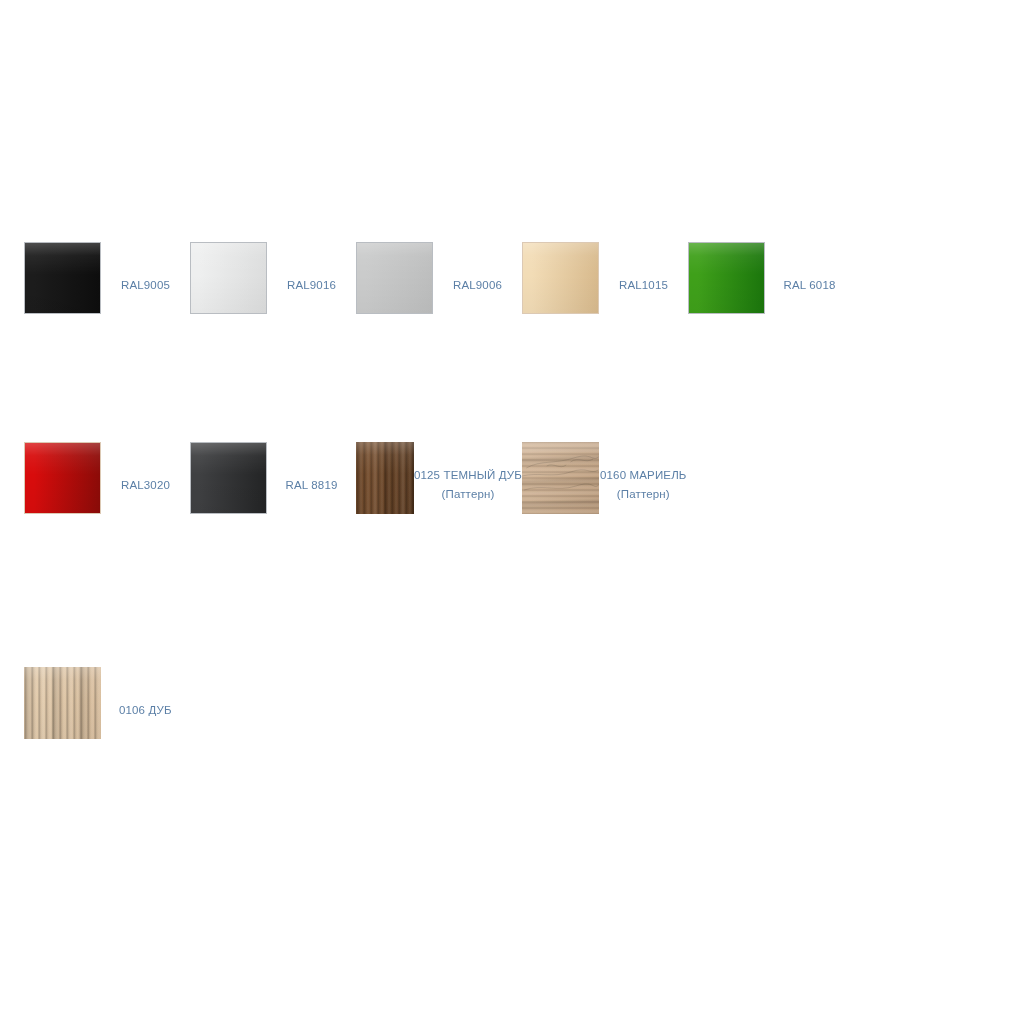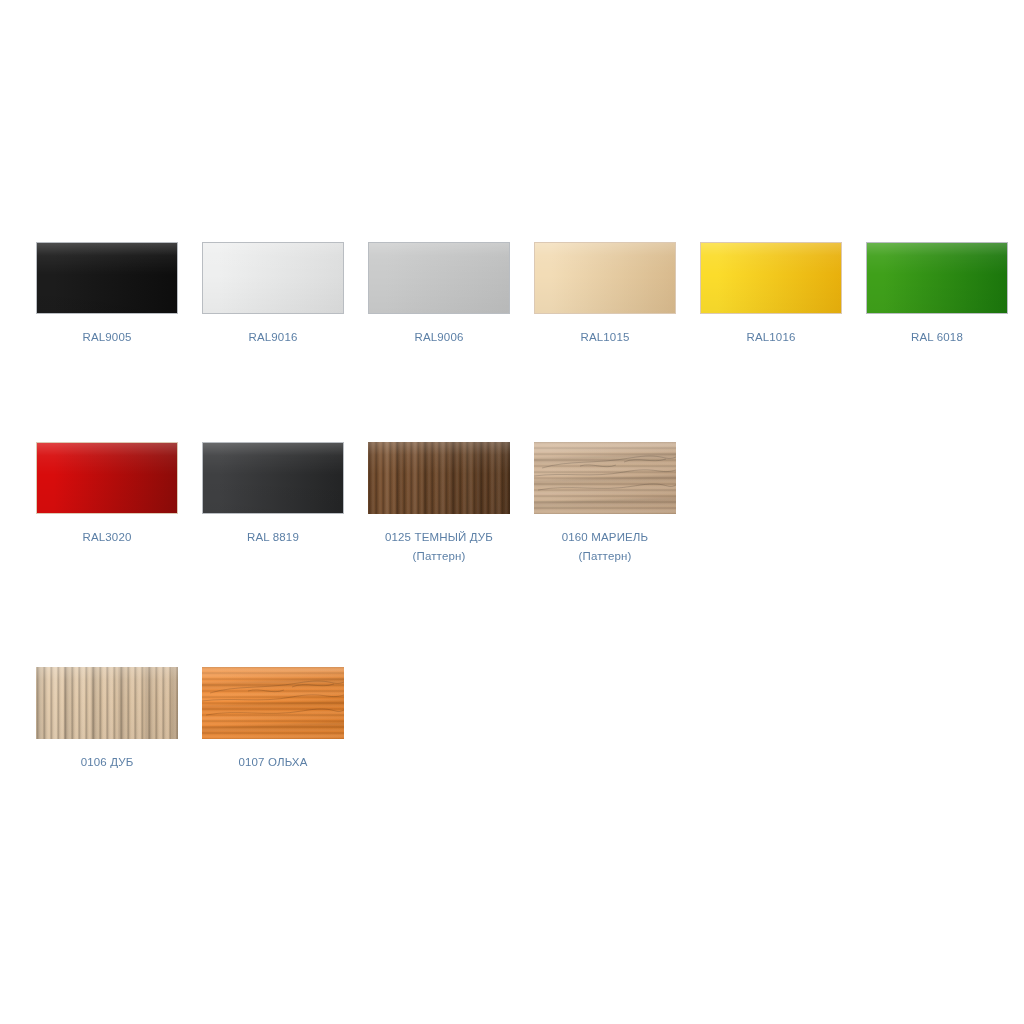--- a/index.html
+++ b/index.html
@@ -39,21 +39,21 @@
     padding: 0;
   }
   .swatch-row.row-1 { height: 200px; }
   .swatch-row.row-2 { height: 225px; }
   .swatch-row.row-3 { height: 120px; }
 
   .swatch-cell {
     width: 166px;
     flex: 0 0 166px;
     display: flex;
-    flex-direction: column;
+    flex-direction: row;
     align-items: center;
   }
   .swatch-cell:first-child { margin-left: 24px; }
 
   
   .chip {
     position: relative;
     width: 142px;
     height: 72px;
     box-sizing: border-box;
@@ -169,27 +169,20 @@
             <div class="sheen"></div>
           </div>
           <div class="chip-label"><span>RAL9006</span></div>
         </div>
         <div class="swatch-cell">
           <div class="chip framed-warm">
             <div class="chip-inner" style="background: linear-gradient(to right, rgb(242, 220, 182) 0%, rgb(242, 220, 182) 12%, rgb(216, 186, 141) 100%);"></div>
             <div class="sheen"></div>
           </div>
           <div class="chip-label"><span>RAL1015</span></div>
-        </div>
-        <div class="swatch-cell">
-          <div class="chip framed-warm">
-            <div class="chip-inner" style="background: linear-gradient(to right, rgb(251, 220, 43) 0%, rgb(251, 220, 43) 12%, rgb(232, 176, 12) 100%);"></div>
-            <div class="sheen"></div>
-          </div>
-          <div class="chip-label"><span>RAL1016</span></div>
         </div>
         <div class="swatch-cell">
           <div class="chip framed">
             <div class="chip-inner" style="background: linear-gradient(to right, rgb(63, 160, 26) 0%, rgb(63, 160, 26) 12%, rgb(27, 118, 12) 100%);"></div>
             <div class="sheen"></div>
           </div>
           <div class="chip-label"><span>RAL 6018</span></div>
         </div>
       </div>
       <div class="swatch-row row-2">
@@ -237,34 +230,15 @@
       </div>
       <div class="swatch-row row-3">
         <div class="swatch-cell">
           <div class="chip">
             <div class="chip-inner" style="background: linear-gradient(to right, rgb(227, 203, 172) 0%, rgb(227, 203, 172) 12%, rgb(216, 189, 156) 100%);"></div>
             <div class="grain-vertical"></div>
             <div class="sheen"></div>
           </div>
           <div class="chip-label"><span>0106 ДУБ</span></div>
         </div>
-        <div class="swatch-cell">
-          <div class="chip">
-            <div class="chip-inner" style="background: linear-gradient(to right, rgb(239, 140, 56) 0%, rgb(239, 140, 56) 12%, rgb(224, 127, 44) 100%);"></div>
-            <div class="grain-horizontal"></div>
-            <div class="knots">
-              <svg viewBox="0 0 142 72" preserveAspectRatio="none">
-                <g fill="none" stroke="rgba(0,0,0,0.16)" stroke-width="1">
-                  <path d="M8 26 C 34 18, 62 22, 96 16 S 130 20, 142 15"></path>
-                  <path d="M0 34 C 30 30, 58 36, 90 30 S 126 33, 142 28"></path>
-                  <path d="M4 48 C 36 42, 66 50, 100 44 S 132 48, 142 43"></path>
-                  <path d="M46 24 C 58 20, 70 28, 82 23"></path>
-                  <path d="M90 20 C 104 14, 118 22, 132 17"></path>
-                </g>
-              </svg>
-            </div>
-            <div class="sheen"></div>
-          </div>
-          <div class="chip-label"><span>0107 ОЛЬХА</span></div>
-        </div>
       </div>
     </div>
 </div>
 
 </body></html>

